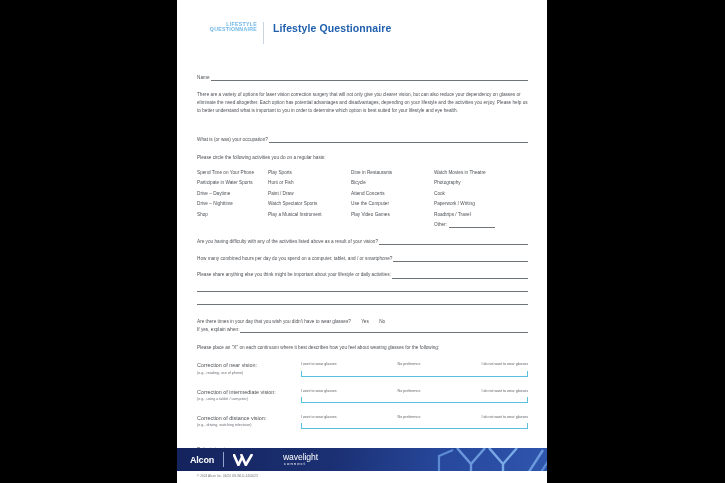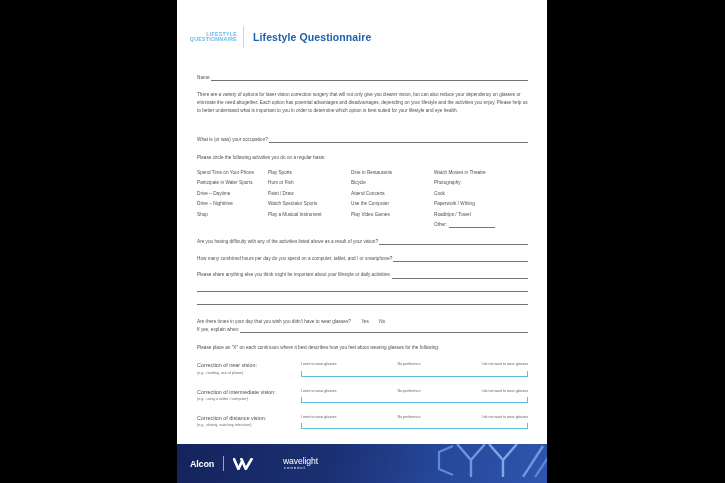--- a/index.html
+++ b/index.html
@@ -25,22 +25,21 @@
     top: 0;
     width: 370px;
     height: 483px;
     background: #ffffff;
     overflow: hidden;
   }
 
   
   .doc-header {
     display: flex;
-    align-items: center;
-    padding: 22px 0 0 4px;
+    padding: 22px 0 0 24px;
     height: 30px;
   }
   .logo-mark {
     width: 56px;
     text-align: right;
     padding-right: 6px;
     line-height: 1.05;
   }
   .logo-line1, .logo-line2 {
     display: block;
@@ -186,23 +185,23 @@
   .legal {
     margin-top: 21px;
     font-size: 3.2px;
     color: #75797e;
   }
 
   
   .footer {
     position: absolute;
     left: 0;
-    bottom: 0;
+    bottom: 12px;
     width: 370px;
-    height: 39px;
+    height: 23px;
     background: linear-gradient(100deg, #14235c 0%, #1b3073 42%, #27489c 72%, #2f55ad 100%);
     overflow: hidden;
   }
   .footer-inner {
     position: relative;
     display: flex;
     align-items: center;
     height: 100%;
     padding-left: 13px;
     z-index: 2;

